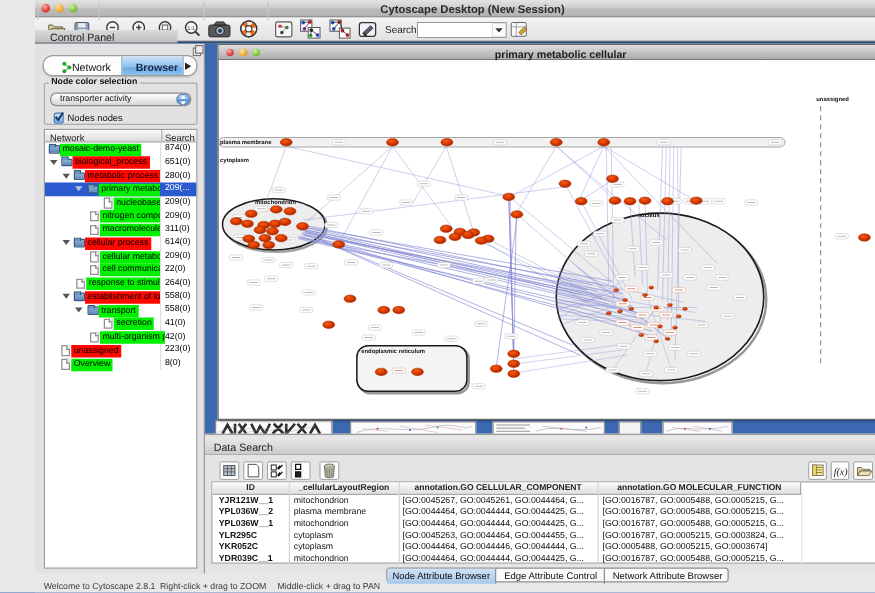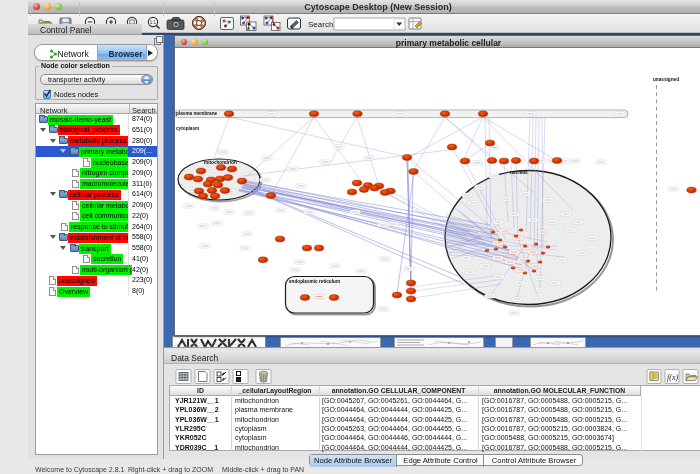--- a/index.html
+++ b/index.html
@@ -645,21 +645,21 @@
   <svg class="abs" style="left:685px;top:434px;" width="11" height="17" viewBox="0 0 13 17">
     <rect x="0" y="0" width="13" height="8.5" fill="#e8e8e8" stroke="#b5b5b5" stroke-width="0.5"></rect>
     <rect x="0" y="8.5" width="13" height="8.5" fill="#e8e8e8" stroke="#b5b5b5" stroke-width="0.5"></rect>
     <path d="M6.5 2.5 L9.5 6 L3.5 6 Z" fill="#333"></path>
     <path d="M6.5 14.5 L9.5 11 L3.5 11 Z" fill="#333"></path>
   </svg>
 
   <div class="abs" style="left:281px;top:453.5px;width:274px;height:12px;border:1px solid #8f8f8f;border-radius:3px;background:#fafafa;font-size:7.6px;color:#111;z-index:6;">
     <span style="position:absolute;left:0;top:0;width:87px;height:12px;background:linear-gradient(180deg,#cfe2f5,#a8c8ea);border-right:1px solid #8f8f8f;text-align:center;padding-top:1.5px;">Node Attribute Browser</span>
     <span style="position:absolute;left:88px;top:0;width:86px;height:12px;border-right:1px solid #8f8f8f;text-align:center;padding-top:1.5px;">Edge Attribute Control</span>
-    <span style="position:absolute;left:175px;top:0;width:98px;height:12px;text-align:center;padding-top:1.5px;">Control Attribute Browser</span>
+    <span style="position:absolute;left:175px;top:0;width:98px;height:12px;text-align:center;padding-top:1.5px;">Network Attribute Browser</span>
   </div>
 
   <div class="abs" id="statusbar">
     <span style="position:absolute;left:7px;top:7px;">Welcome to Cytoscape 2.8.1</span>
     <span style="position:absolute;left:100px;top:7px;">Right-click + drag to ZOOM</span>
     <span style="position:absolute;left:194px;top:7px;">Middle-click + drag to PAN</span>
   </div>
 </div>
 
 </body></html>

